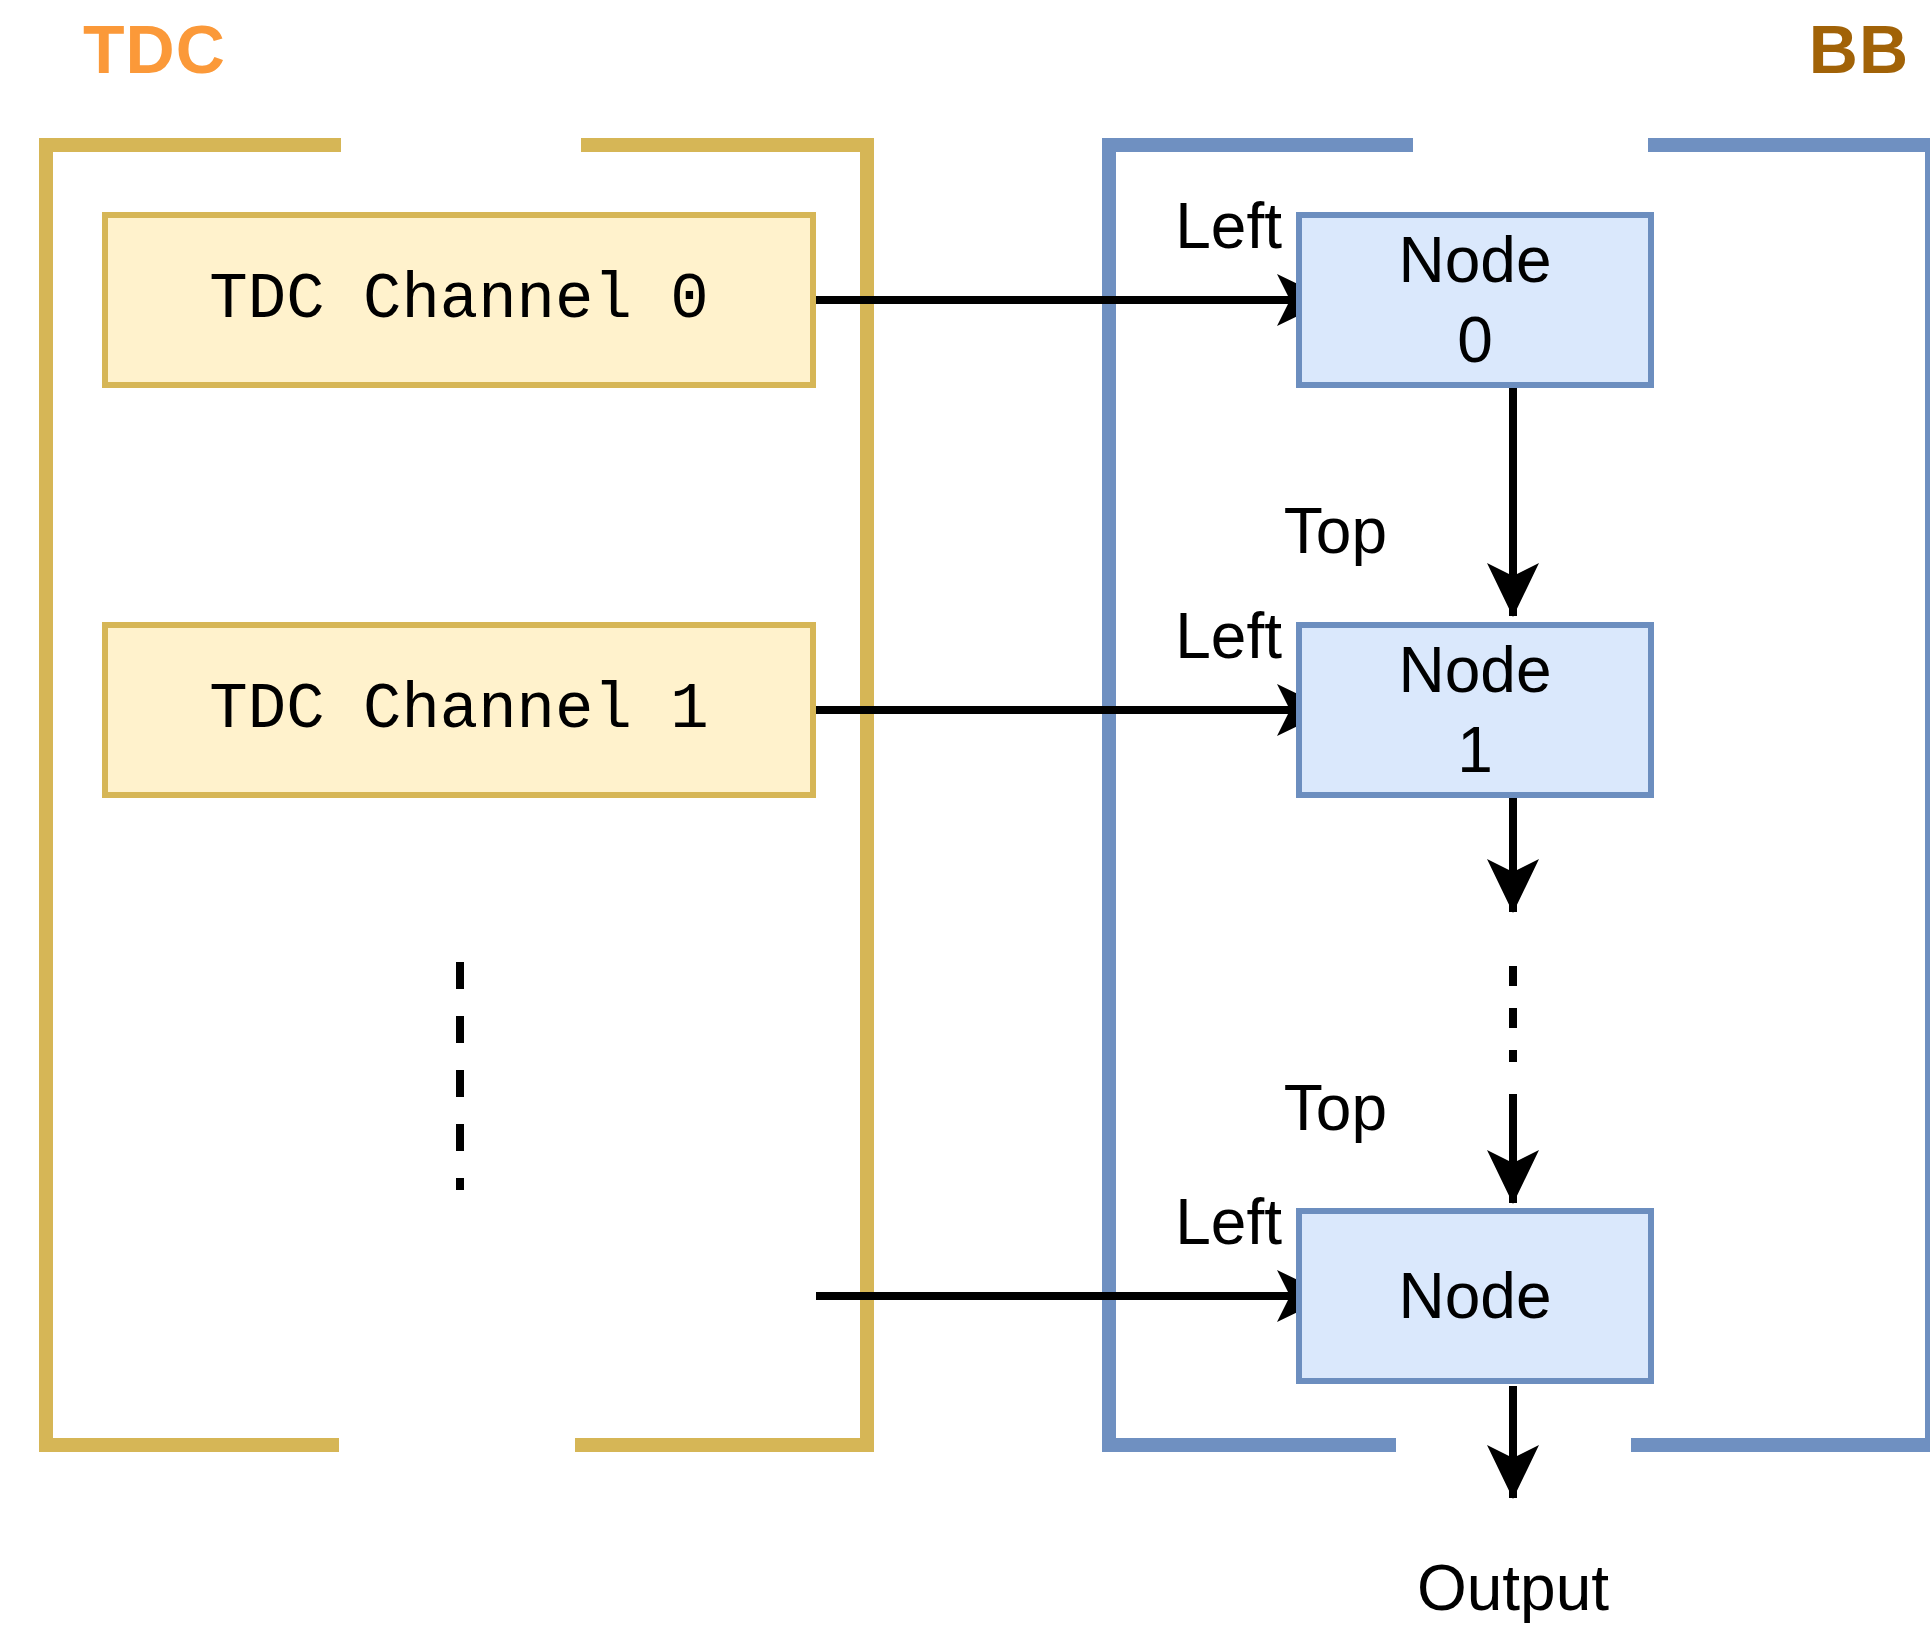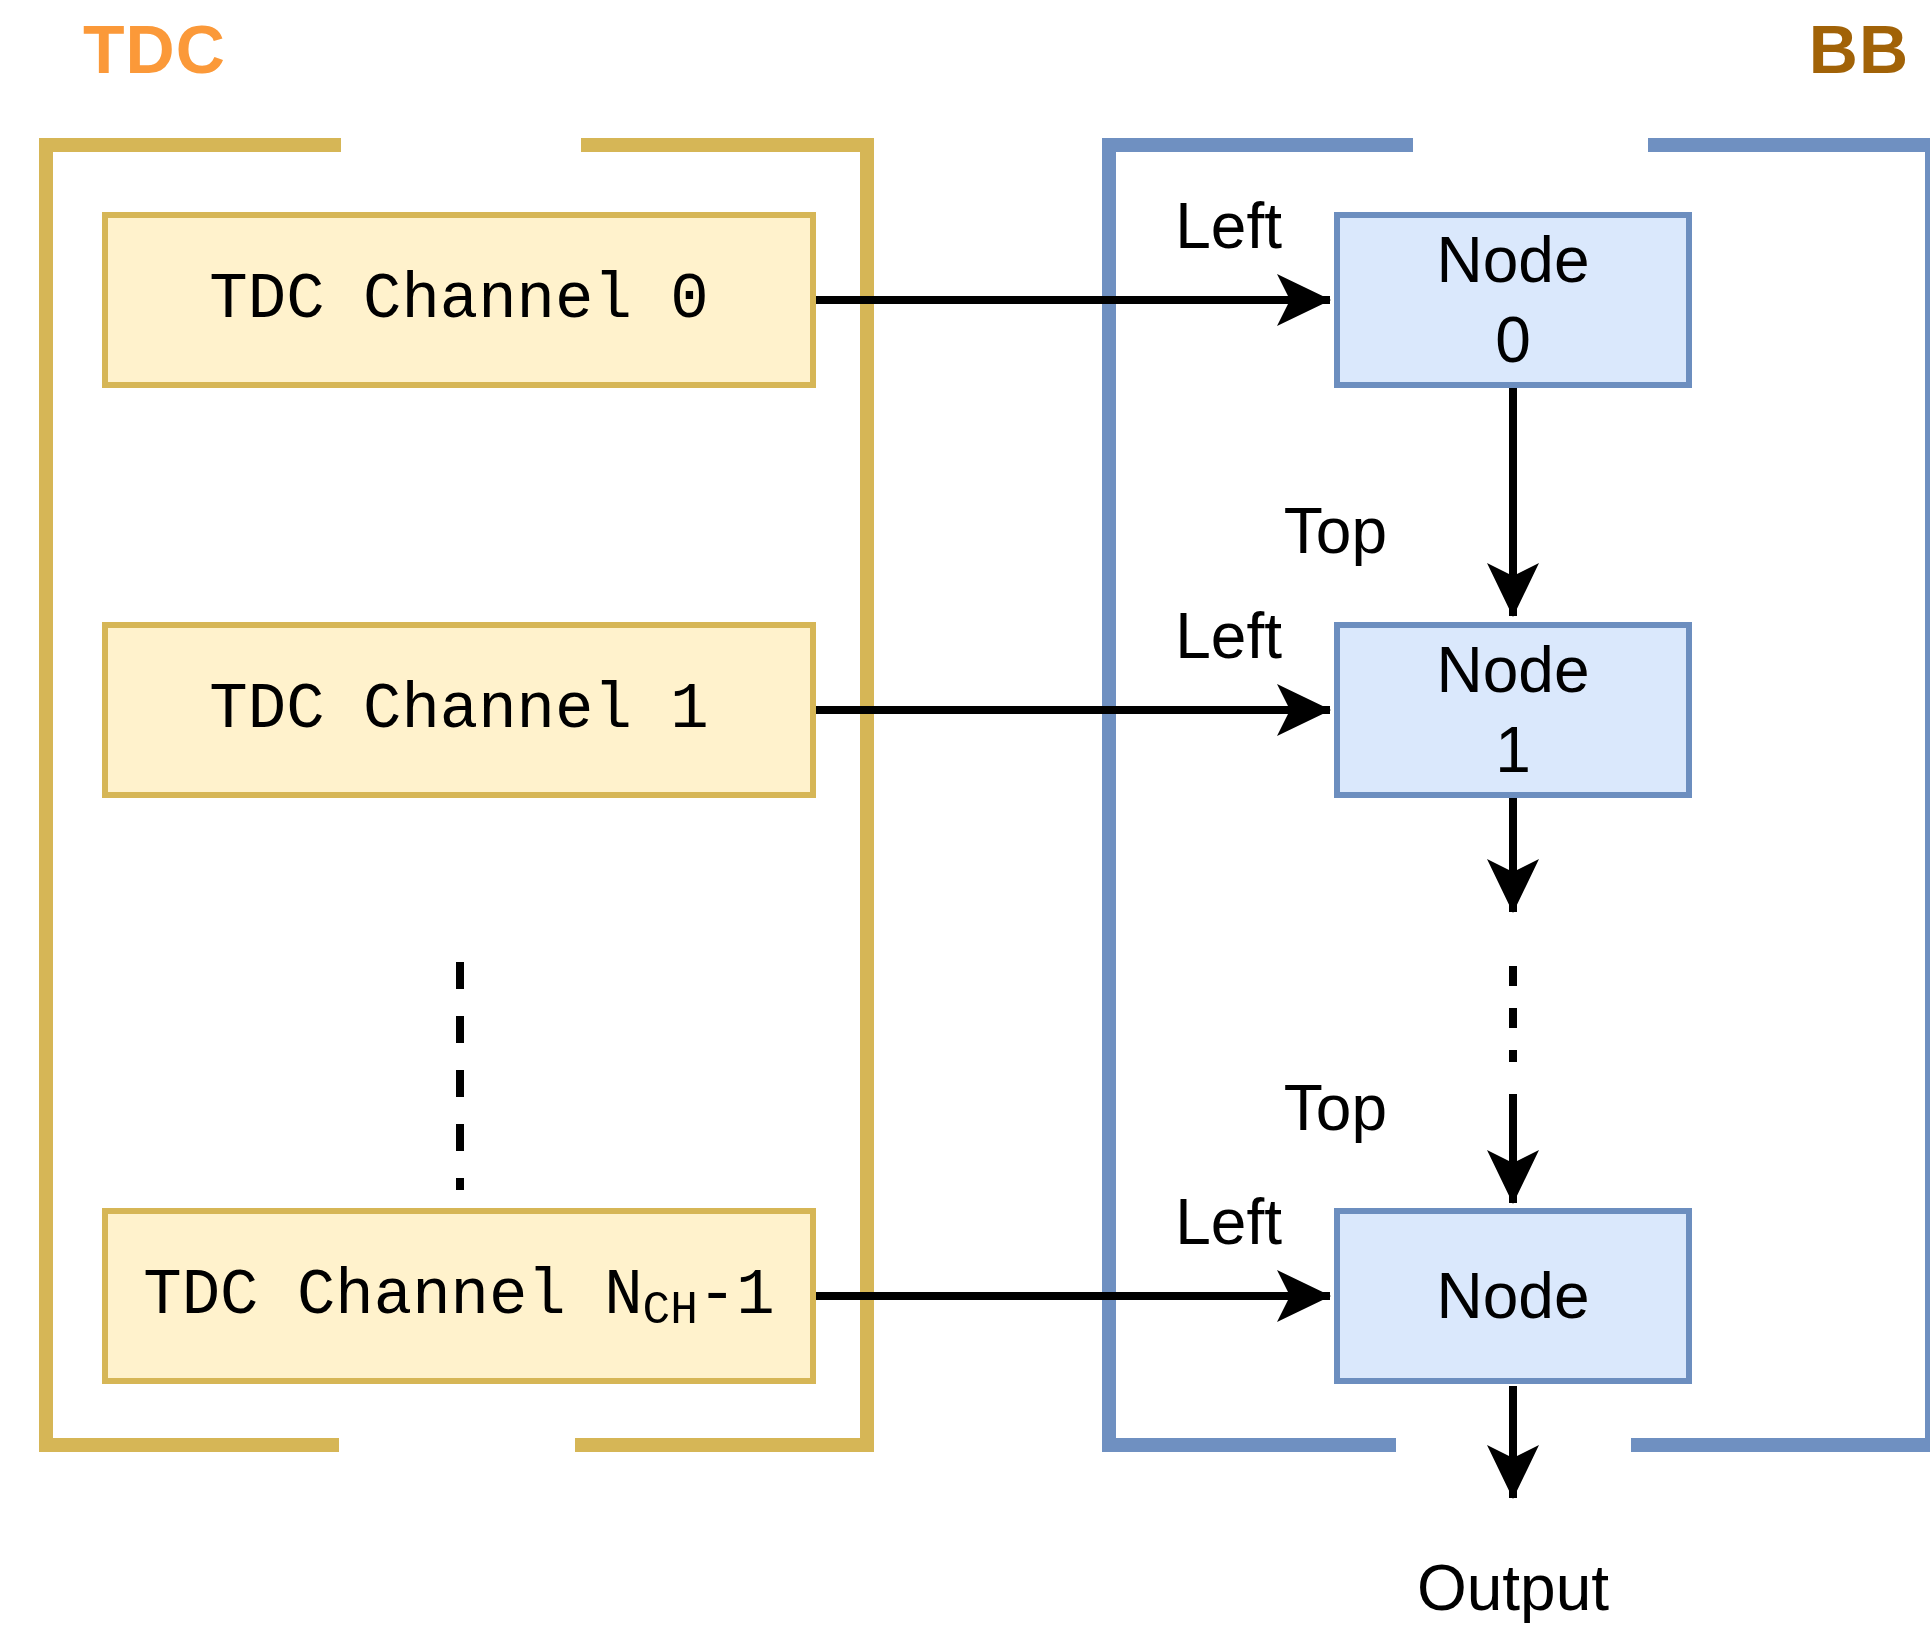--- a/index.html
+++ b/index.html
@@ -11,21 +11,21 @@
 
   .box {
     position:absolute; box-sizing:border-box;
     display:flex; align-items:center; justify-content:center; text-align:center;
   }
   .channel {
     left:83px; width:714px; height:176px;
     background:#FFF2CC; border:6px solid #D6B656; font-size:64px;font-family:Liberation Mono, monospace;
   }
   .node {
-    left:1315px; width:358px; height:176px;
+    left:1277px; width:358px; height:176px;
     background:#DAE8FC; border:6px solid #6C8EBF;
     font-size:64px; flex-direction:column; line-height:80px;text-align:right;
   }
   .row0 { top:212px; } .row1 { top:622px; } .row2 { top:1208px; }
 
   .group-label {
     position:absolute; top:12px; font-size:68px; font-weight:bold; line-height:74px;
     letter-spacing:1px;
   }
   .group-label.tdc { left:64px; color:#FB9939; }
@@ -85,23 +85,20 @@
 
   <div class="group-label tdc">TDC</div>
   <div class="group-label bb">BB</div>
 
   <div class="box channel row0">
     <span><span>TDC Channel 0</span><sub class="s"></sub><span></span></span>
   </div>
   <div class="box channel row1">
     <span><span>TDC Channel 1</span><sub class="s"></sub><span></span></span>
   </div>
-  <div class="box channel row2">
-    <span><span>TDC Channel N</span><sub class="s">CH</sub><span>-1</span></span>
-  </div>
 
   <div class="box node row0">
     <span>Node</span>
     <span><span>0</span><sub class="s"></sub><span></span></span>
   </div>
   <div class="box node row1">
     <span>Node</span>
     <span><span>1</span><sub class="s"></sub><span></span></span>
   </div>
   <div class="box node row2">

